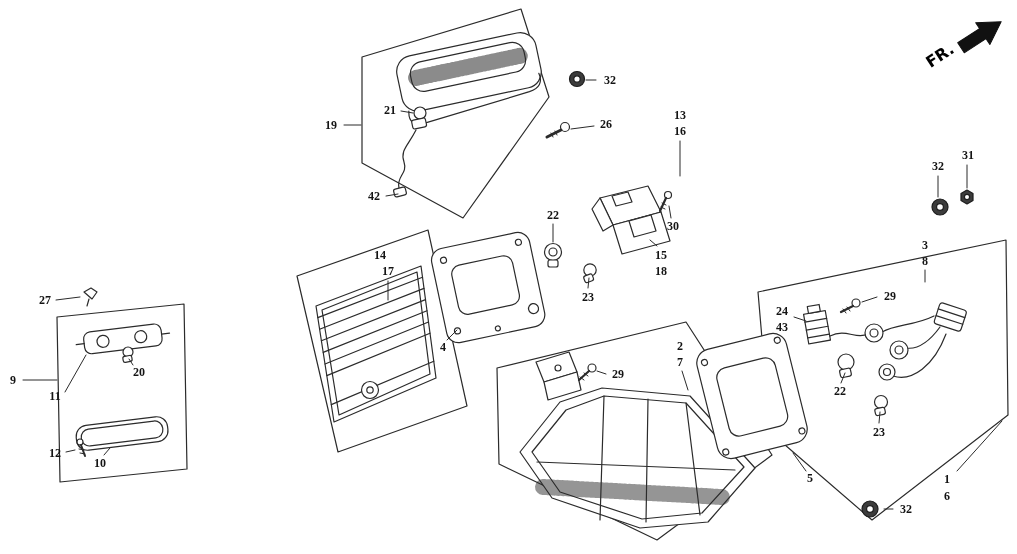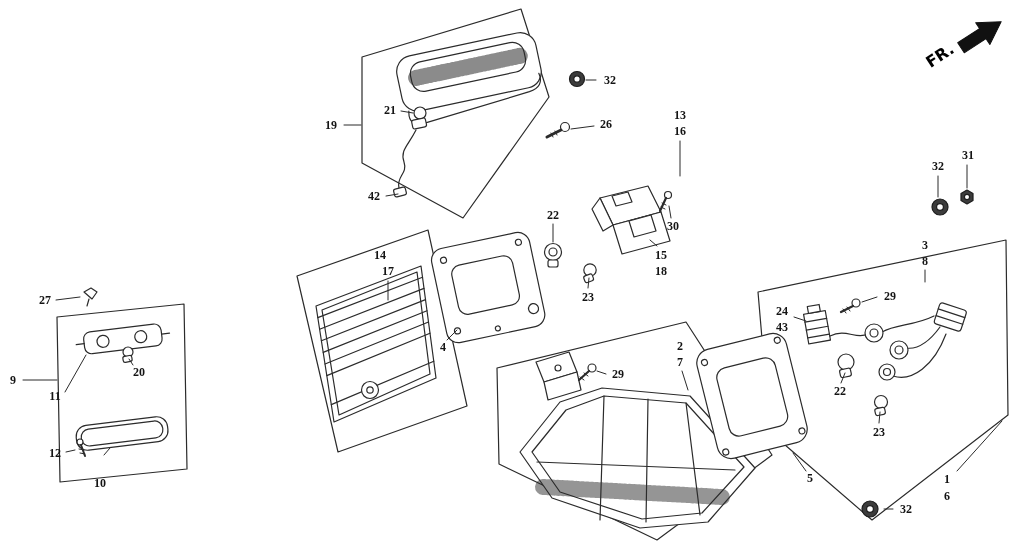--- a/index.html
+++ b/index.html
@@ -266,21 +266,21 @@
       <span class="callout" style="left: 553px; top: 215px;">22</span>
       <span class="callout" style="left: 588px; top: 297px;">23</span>
       <span class="callout" style="left: 380px; top: 255px;">14</span>
       <span class="callout" style="left: 388px; top: 271px;">17</span>
       <span class="callout" style="left: 443px; top: 347px;">4</span>
       <span class="callout" style="left: 45px; top: 300px;">27</span>
       <span class="callout" style="left: 13px; top: 380px;">9</span>
       <span class="callout" style="left: 55px; top: 396px;">11</span>
       <span class="callout" style="left: 139px; top: 372px;">20</span>
       <span class="callout" style="left: 55px; top: 453px;">12</span>
-      <span class="callout" style="left: 100px; top: 483px;">10</span>
+      <span class="callout" style="left: 100px; top: 463px;">10</span>
       <span class="callout" style="left: 618px; top: 374px;">29</span>
       <span class="callout" style="left: 680px; top: 346px;">2</span>
       <span class="callout" style="left: 680px; top: 362px;">7</span>
       <span class="callout" style="left: 810px; top: 478px;">5</span>
       <span class="callout" style="left: 925px; top: 245px;">3</span>
       <span class="callout" style="left: 925px; top: 261px;">8</span>
       <span class="callout" style="left: 782px; top: 311px;">24</span>
       <span class="callout" style="left: 782px; top: 327px;">43</span>
       <span class="callout" style="left: 890px; top: 296px;">29</span>
       <span class="callout" style="left: 840px; top: 391px;">22</span>

